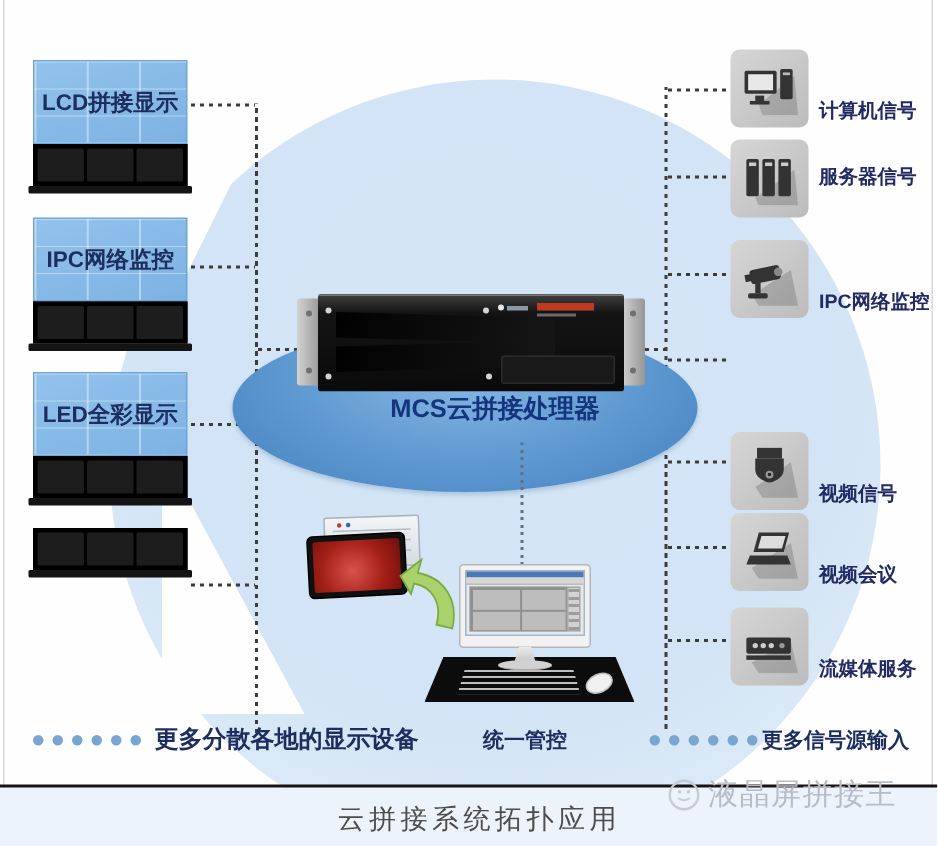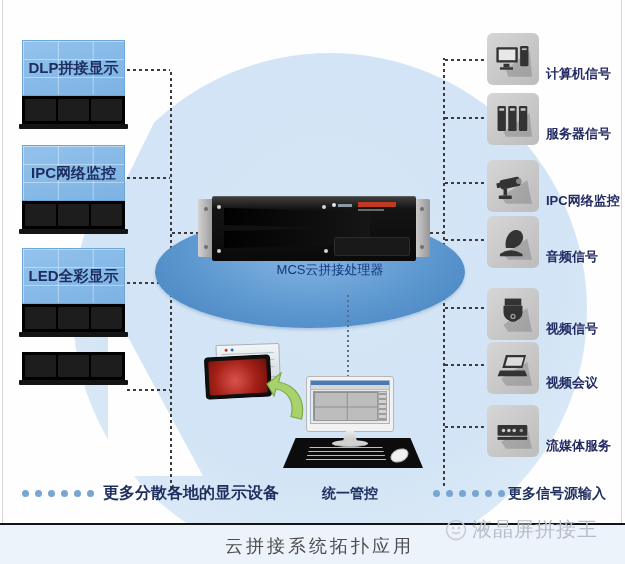--- a/index.html
+++ b/index.html
@@ -62,21 +62,21 @@
   .vent.v1{top:13px;transform:skewY(1.6deg);}
   .vent.v2{top:32px;transform:skewY(-1.6deg);}
   .screw{position:absolute;width:4px;height:4px;border-radius:50%;background:#d4d4d4;}
   .logo-dot{position:absolute;left:120px;top:6px;width:4px;height:4px;border-radius:50%;background:#e8e8e8;}
   .logo-bar{position:absolute;left:126px;top:7px;width:14px;height:3px;background:#8d98a5;}
   .brand-bar{position:absolute;left:146px;top:5px;width:38px;height:5px;background:#c03a22;}
   .brand-sub{position:absolute;left:146px;top:12px;width:26px;height:2px;background:#6a6a6a;}
   .subpanel{position:absolute;left:122px;top:40px;width:74px;height:17px;background:#191919;border:1px solid #2c2c2c;border-radius:2px;}
 
   .mcs-label{position:absolute;left:205px;top:261px;width:250px;text-align:center;
-             font-size:13px;font-weight:normal;color:#14357d;}
+             font-size:17px;font-weight:bold;color:#14357d;}
 
   
   .src-row{position:absolute;left:487px;display:flex;align-items:flex-end;gap:7px;}
   .tile{width:52px;height:52px;border-radius:6px;background:linear-gradient(135deg,#d6d6d6,#bcbcbc);
         display:flex;align-items:center;justify-content:center;overflow:hidden;}
   .src-label{font-size:13px;font-weight:bold;color:#232a63;white-space:nowrap;padding-bottom:2px;}
 
   
   .mini-rack{position:absolute;left:216px;top:344px;width:62px;height:32px;transform:rotate(-2deg);
              background:linear-gradient(#f3f5f7,#d6dce2);border:1px solid #aab3bd;border-radius:2px;}
@@ -177,21 +177,21 @@
       <span class="logo-bar"></span>
       <span class="brand-bar"></span>
       <span class="brand-sub"></span>
       <div class="subpanel"></div>
     </div>
   </div>
   <div class="mcs-label">MCS云拼接处理器</div>
 
   <div class="vwall" style="top:40px;">
     <div class="vw-screen">
-      <span class="vw-label">DLP拼接显示</span>
+      <span class="vw-label">LCD拼接显示</span>
     </div>
     <div class="vw-black">
         <span class="vw-cell"></span>
         <span class="vw-cell"></span>
         <span class="vw-cell"></span>
       </div>
     <div class="vw-base"></div>
   </div>
   <div class="vwall" style="top:145px;">
     <div class="vw-screen">
@@ -231,21 +231,21 @@
           <rect x="2" y="5" width="18" height="13" rx="1" fill="#333"></rect>
           <rect x="4" y="7" width="14" height="9" fill="#e8e8e8"></rect>
           <rect x="8" y="19" width="5" height="3" fill="#333"></rect>
           <rect x="5" y="22" width="11" height="2" fill="#333"></rect>
           <rect x="22" y="4" width="7" height="17" rx="1" fill="#333"></rect>
           <rect x="23.5" y="6" width="4" height="1.5" fill="#bbb"></rect>
         </svg>
     </div>
     <span class="src-label">计算机信号</span>
   </div>
-  <div class="src-row" style="top:93px;">
+  <div class="src-row" style="top:93px;align-items:center;">
     <div class="tile">
       <svg width="38" height="36" viewBox="0 0 32 30">
           <polygon points="8,26 30,10 32,30 10,30" fill="#000" opacity=".16"></polygon>
           <rect x="3" y="4" width="7" height="21" rx="1" fill="#333"></rect>
           <rect x="12" y="4" width="7" height="21" rx="1" fill="#333"></rect>
           <rect x="21" y="4" width="7" height="21" rx="1" fill="#333"></rect>
           <rect x="4.5" y="6" width="4" height="2" fill="#ccc"></rect>
           <rect x="13.5" y="6" width="4" height="2" fill="#ccc"></rect>
           <rect x="22.5" y="6" width="4" height="2" fill="#ccc"></rect>
         </svg>
@@ -259,30 +259,20 @@
           <g transform="rotate(-12 16 12)">
             <rect x="5" y="8" width="17" height="8" rx="2" fill="#333"></rect>
             <circle cx="21" cy="12" r="2.4" fill="#888"></circle>
             <rect x="2" y="10" width="4" height="4" fill="#333"></rect>
           </g>
           <rect x="8" y="17" width="3" height="6" fill="#333"></rect>
           <rect x="4" y="23" width="11" height="3" rx="1" fill="#333"></rect>
         </svg>
     </div>
     <span class="src-label">IPC网络监控</span>
-  </div>
-  <div class="src-row" style="top:216px;">
-    <div class="tile">
-      <svg width="38" height="36" viewBox="0 0 32 30">
-          <polygon points="8,26 28,12 32,30 12,30" fill="#000" opacity=".16"></polygon>
-          <path d="M10 20 C8 10 16 2 22 6 C27 10 24 18 17 20 Z" fill="#333"></path>
-          <path d="M5 25 Q14 19 24 25 L24 27 L5 27 Z" fill="#333"></path>
-        </svg>
-    </div>
-    <span class="src-label">音频信号</span>
   </div>
   <div class="src-row" style="top:342px;">
     <div class="tile">
       <svg width="38" height="36" viewBox="0 0 32 30">
           <polygon points="6,24 28,10 32,30 10,30" fill="#000" opacity=".16"></polygon>
           <polygon points="10,4 27,4 24,15 7,15" fill="#333"></polygon>
           <polygon points="11.5,6 25,6 23,13 9.5,13" fill="#ddd"></polygon>
           <polygon points="5,17 26,17 28,22 3,22" fill="#333"></polygon>
         </svg>
     </div>

